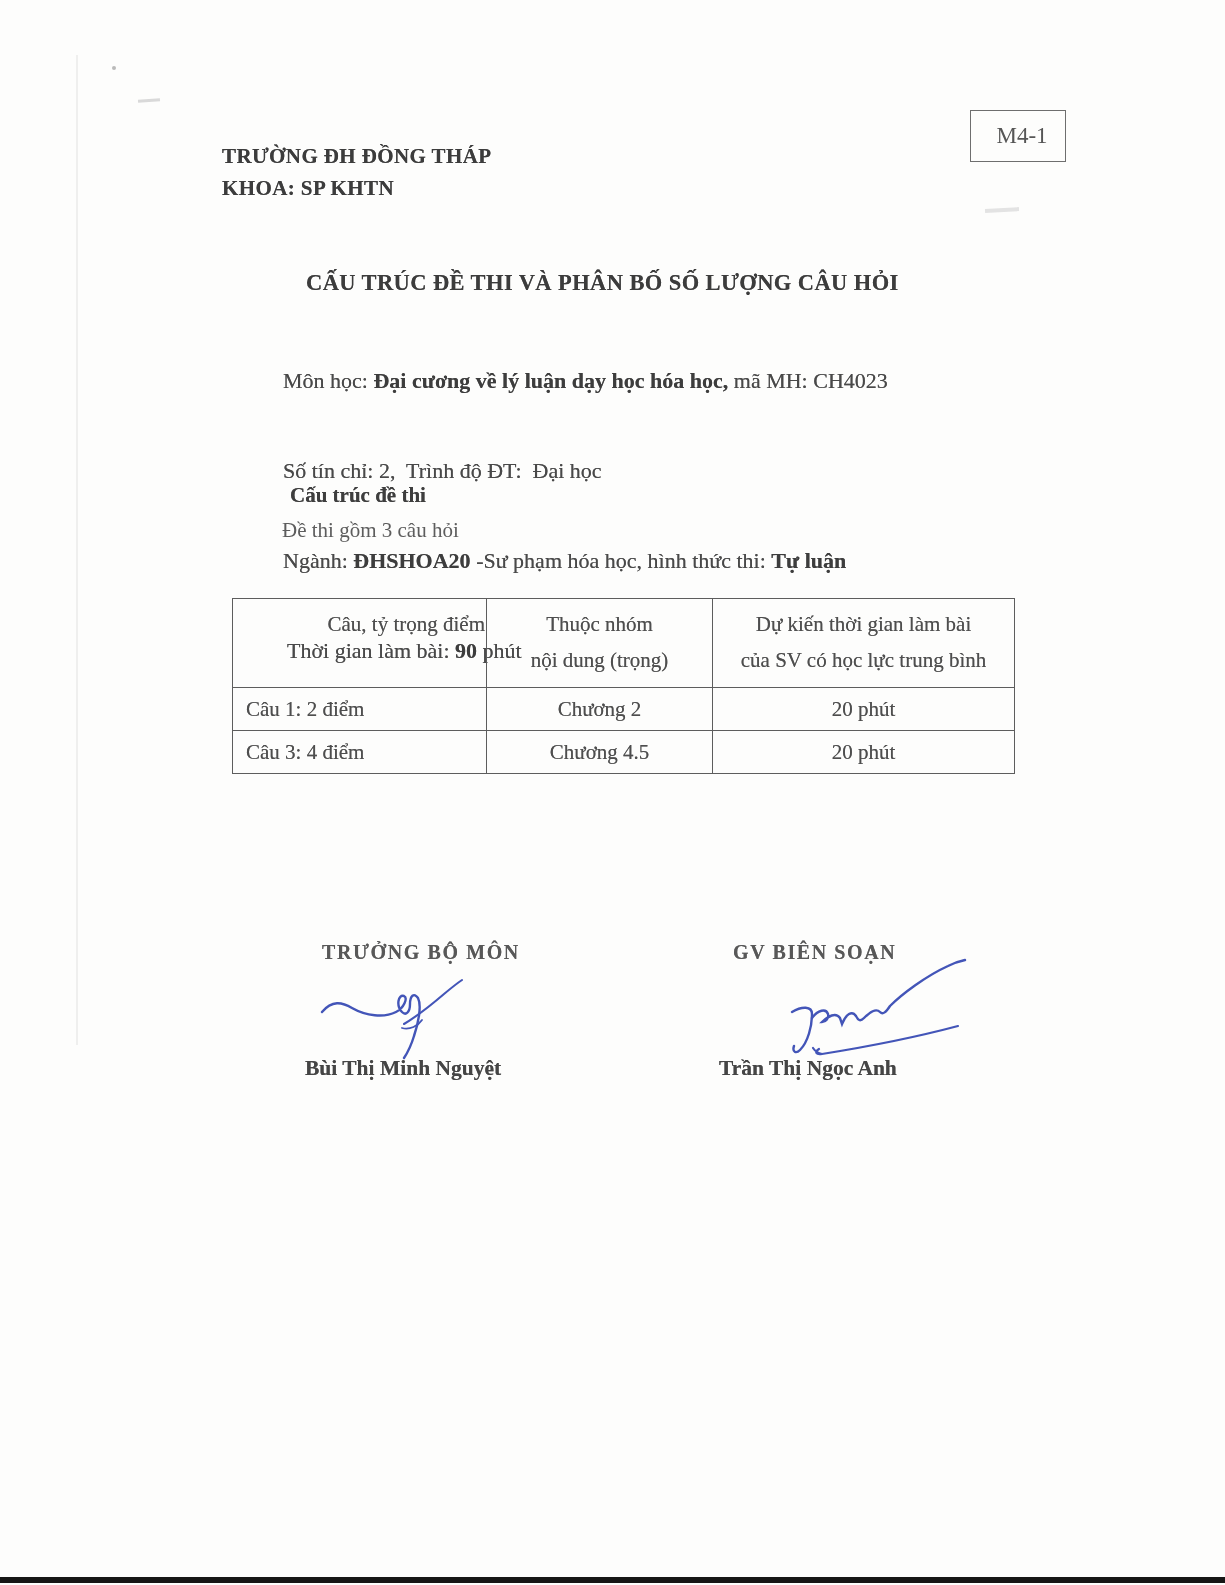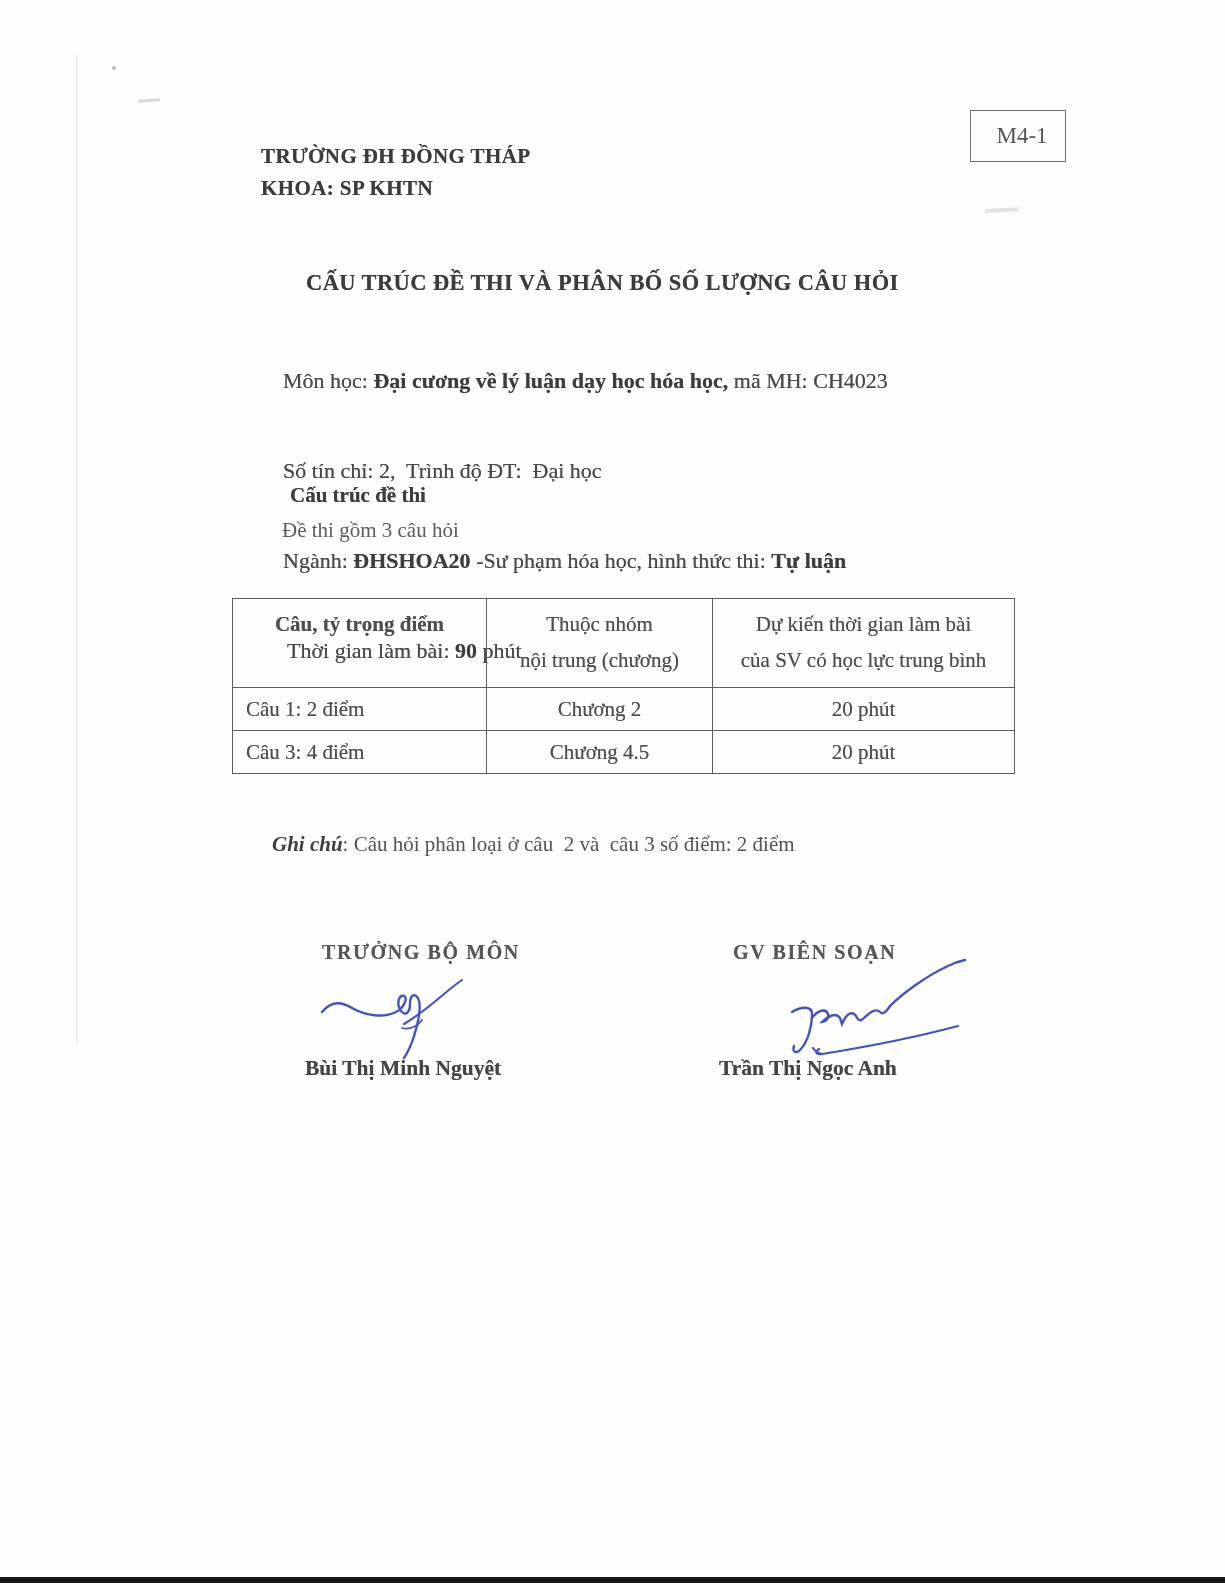--- a/index.html
+++ b/index.html
@@ -35,21 +35,20 @@
   
   .org-header {
     position: absolute;
     left: 222px; top: 140px;
     font-weight: bold;
     font-size: 21px;
     line-height: 32px;
     letter-spacing: 0.4px;
     color: #3c3c3c;
     text-shadow: 0 0 0.5px #6b6b6b;
-    margin-left: 39px;
   }
   .form-code-box {
     position: absolute;
     left: 970px; top: 110px;
     width: 86px; height: 50px;
     border: 1.6px solid #6e6e6e;
     display: flex;
     align-items: center;
     justify-content: center;
     font-size: 23px;
@@ -112,22 +111,21 @@
   .doc-table col.c2 { width: 226px; }
   .doc-table col.c3 { width: 302px; }
   .doc-table thead th {
     height: 80px;
     vertical-align: top;
     padding-top: 7px;
     line-height: 36px;
     text-align: center;
   }
   .doc-table thead th.h1 {
-    text-align: center;
-    font-weight: bold;
+    text-align: right;
   }
   .doc-table tbody td { height: 40px; }
   .doc-table tbody td.c1 { text-align: left; padding-left: 13px; }
   .doc-table tbody td.c2, .doc-table tbody td.c3 { text-align: center; }
   
   .note-line {
     position: absolute;
     left: 272px; top: 832px;
     font-size: 21px;
     color: #535353;
@@ -196,21 +194,21 @@
     <colgroup>
         <col class="c1">
         <col class="c2">
         <col class="c3">
       </colgroup>
     <thead>
       <tr>
         <th class="h1">Câu, tỷ trọng điểm</th>
         <th>
           <div>Thuộc nhóm</div>
-          <div>nội trung (chương)</div>
+          <div>nội dung (trọng)</div>
         </th>
         <th>
           <div>Dự kiến thời gian làm bài</div>
           <div>của SV có học lực trung bình</div>
         </th>
       </tr>
     </thead>
     <tbody>
       <tr>
         <td class="c1">Câu 1: 2 điểm</td>
@@ -218,21 +216,20 @@
         <td class="c3">20 phút</td>
       </tr>
       <tr>
         <td class="c1">Câu 3: 4 điểm</td>
         <td class="c2">Chương 4.5</td>
         <td class="c3">20 phút</td>
       </tr>
     </tbody>
   </table>
 
-  <div class="note-line"><span class="note-label">Ghi chú</span><span>: Câu hỏi phân loại ở câu  2 và  câu 3 số điểm: 2 điểm</span></div>
 
   <div class="sig-title left">TRƯỞNG BỘ MÔN</div>
   <div class="sig-title right">GV BIÊN SOẠN</div>
 
   <svg class="sig-svg left" width="170" height="90" viewBox="0 0 170 90">
     <g fill="none" stroke="#4355b8" stroke-width="2.4" stroke-linecap="round">
       <path d="M 4,40 C 14,28 24,30 34,36 C 48,44 66,46 78,40 C 86,36 90,26 86,24 C 80,22 78,34 84,40 C 88,44 92,40 92,32 C 92,24 96,20 100,26 C 104,34 100,52 96,64 C 93,74 90,80 86,86"></path>
       <path d="M 86,52 C 96,46 112,34 126,22 C 132,17 138,12 144,8" stroke-width="2.1"></path>
       <path d="M 84,56 C 92,58 100,54 104,48" stroke-width="1.8"></path>
     </g>

